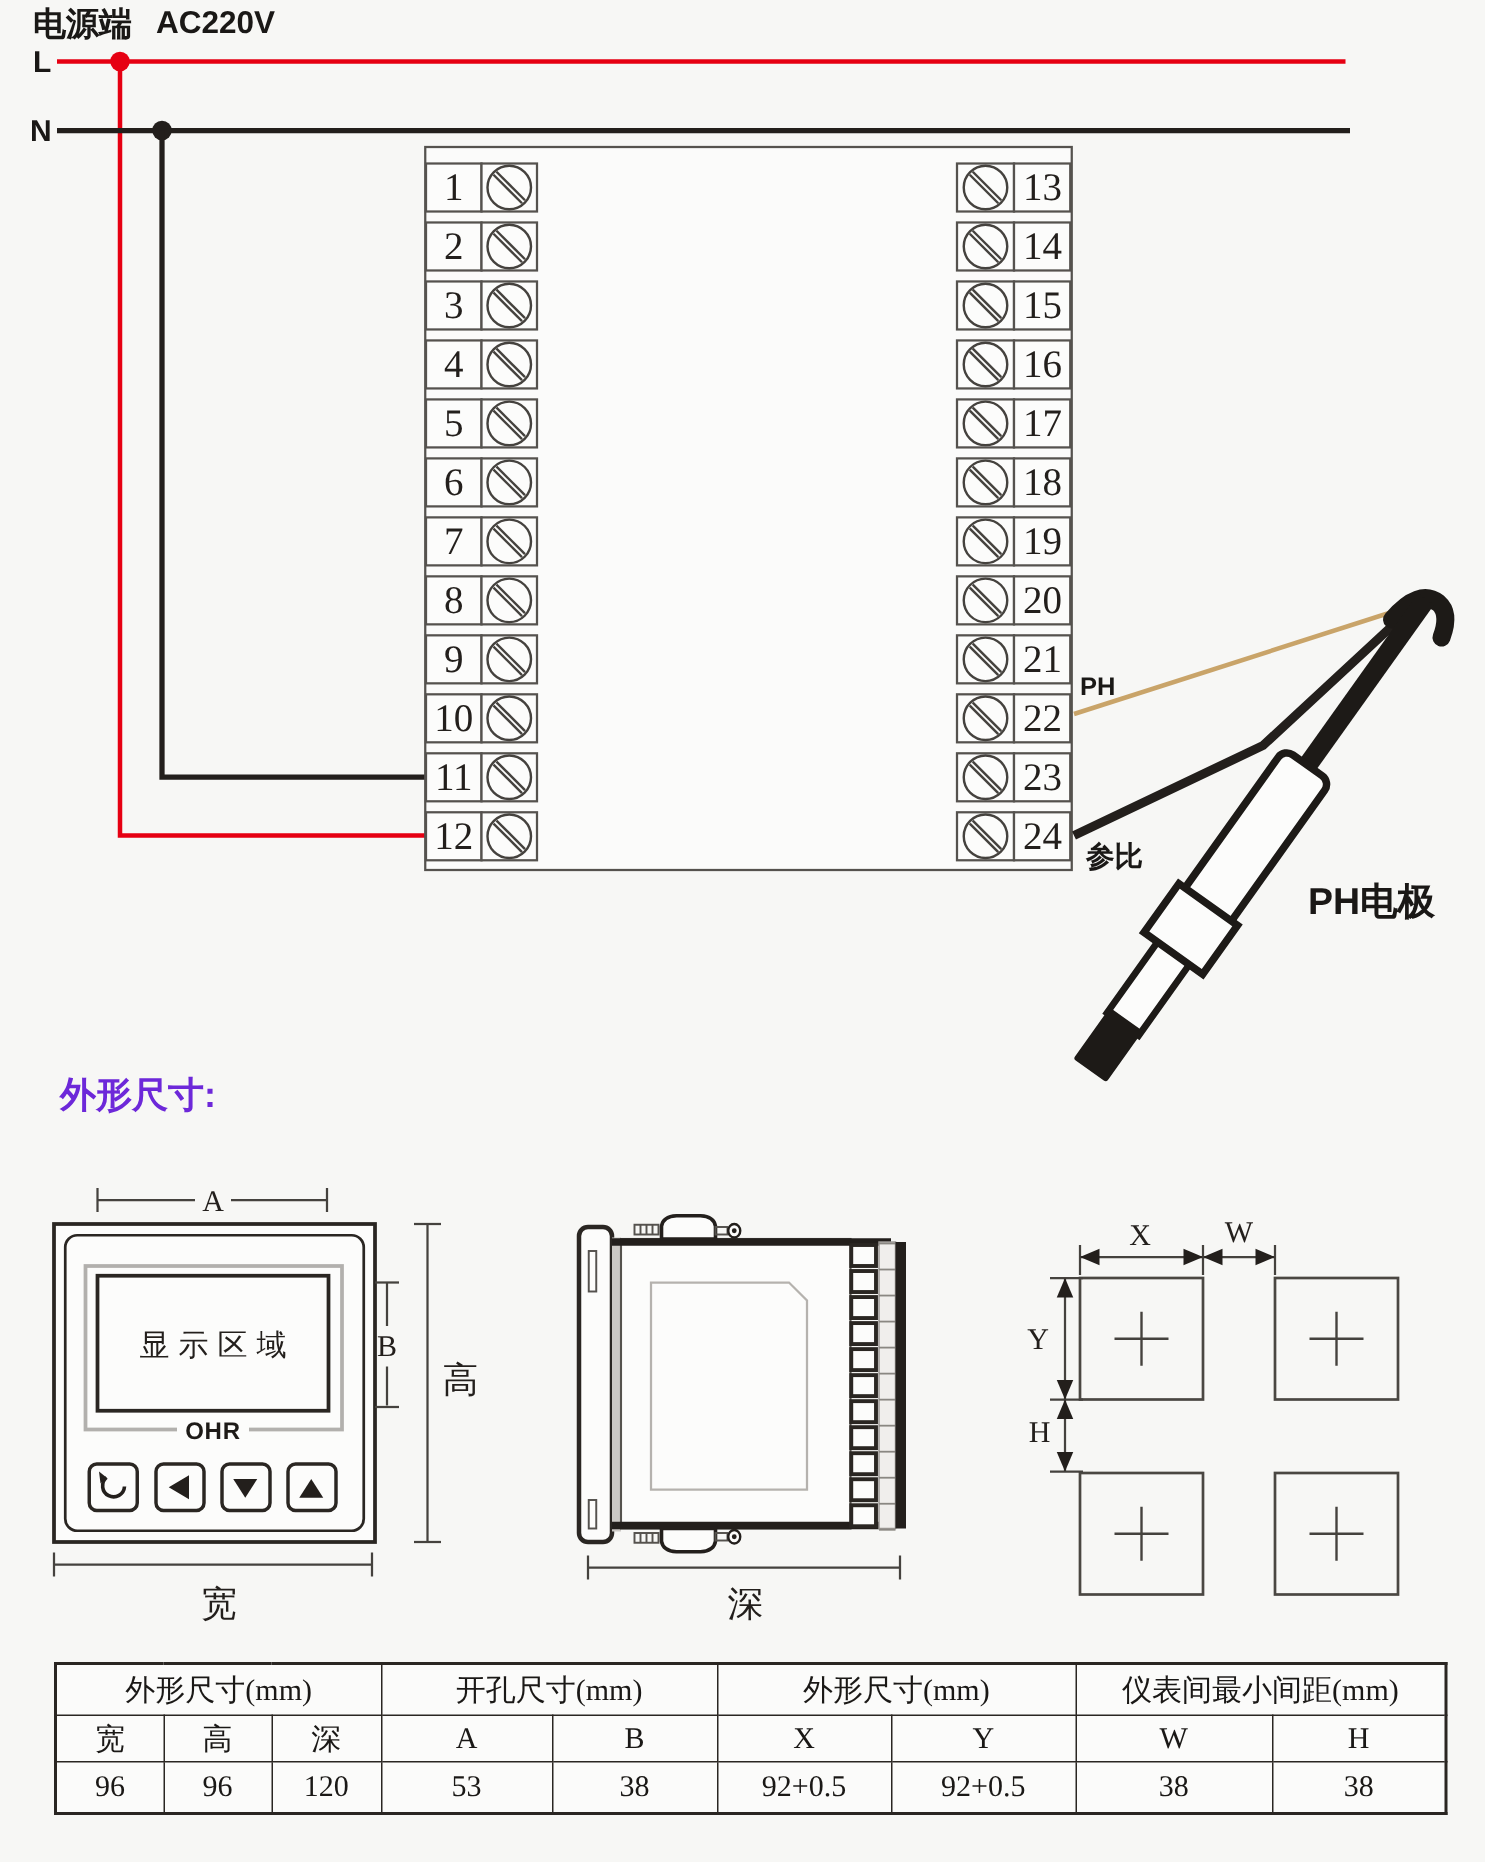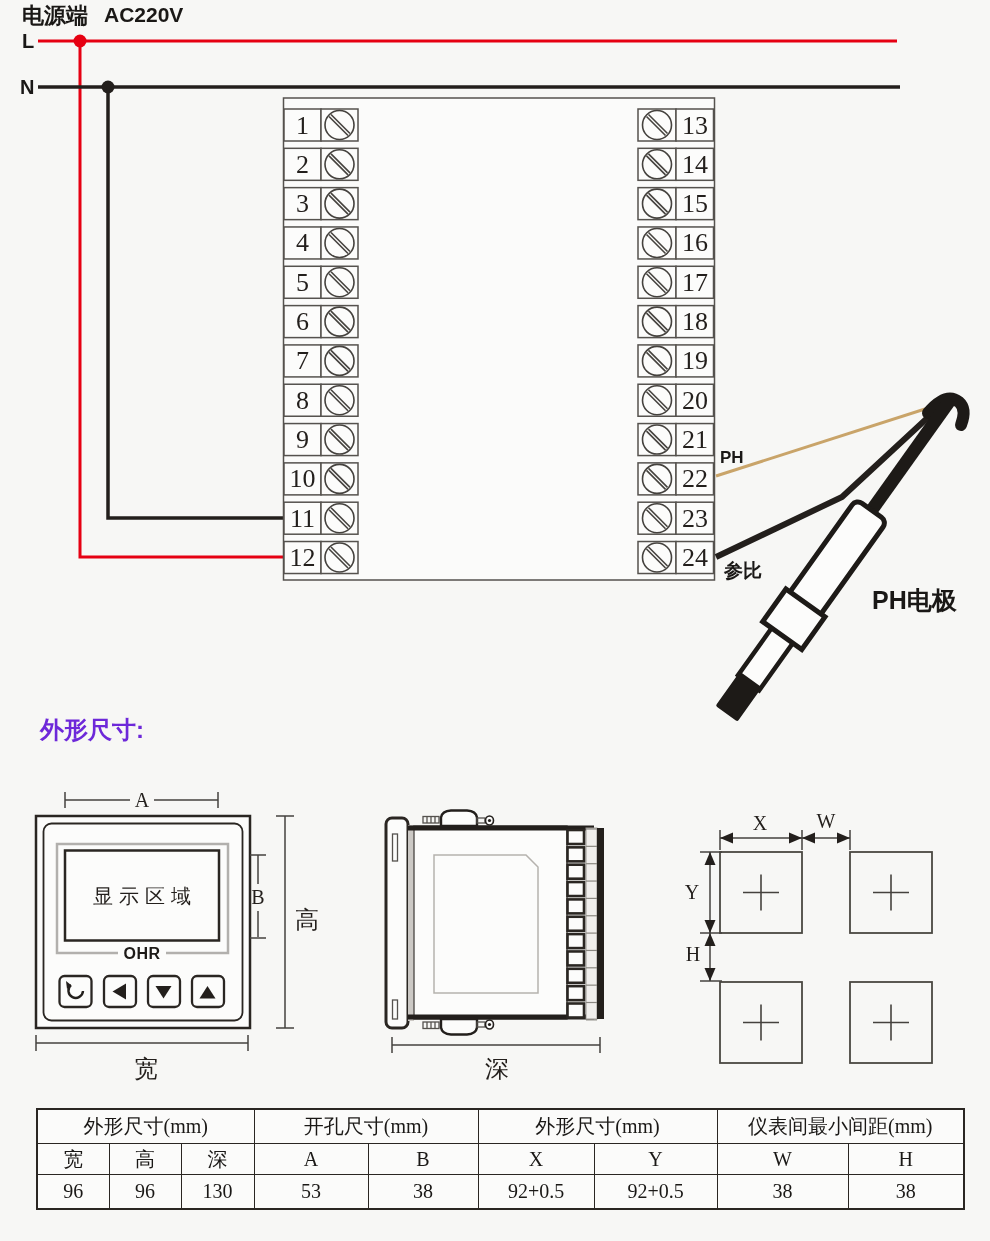--- a/index.html
+++ b/index.html
@@ -405,21 +405,21 @@
     <td>A</td>
     <td>B</td>
     <td>X</td>
     <td>Y</td>
     <td>W</td>
     <td>H</td>
   </tr>
   <tr class="r3">
     <td>96</td>
     <td>96</td>
-    <td>130</td>
+    <td>120</td>
     <td>53</td>
     <td>38</td>
     <td>92+0.5</td>
     <td>92+0.5</td>
     <td>38</td>
     <td>38</td>
   </tr>
 </tbody>
     </table>
 

